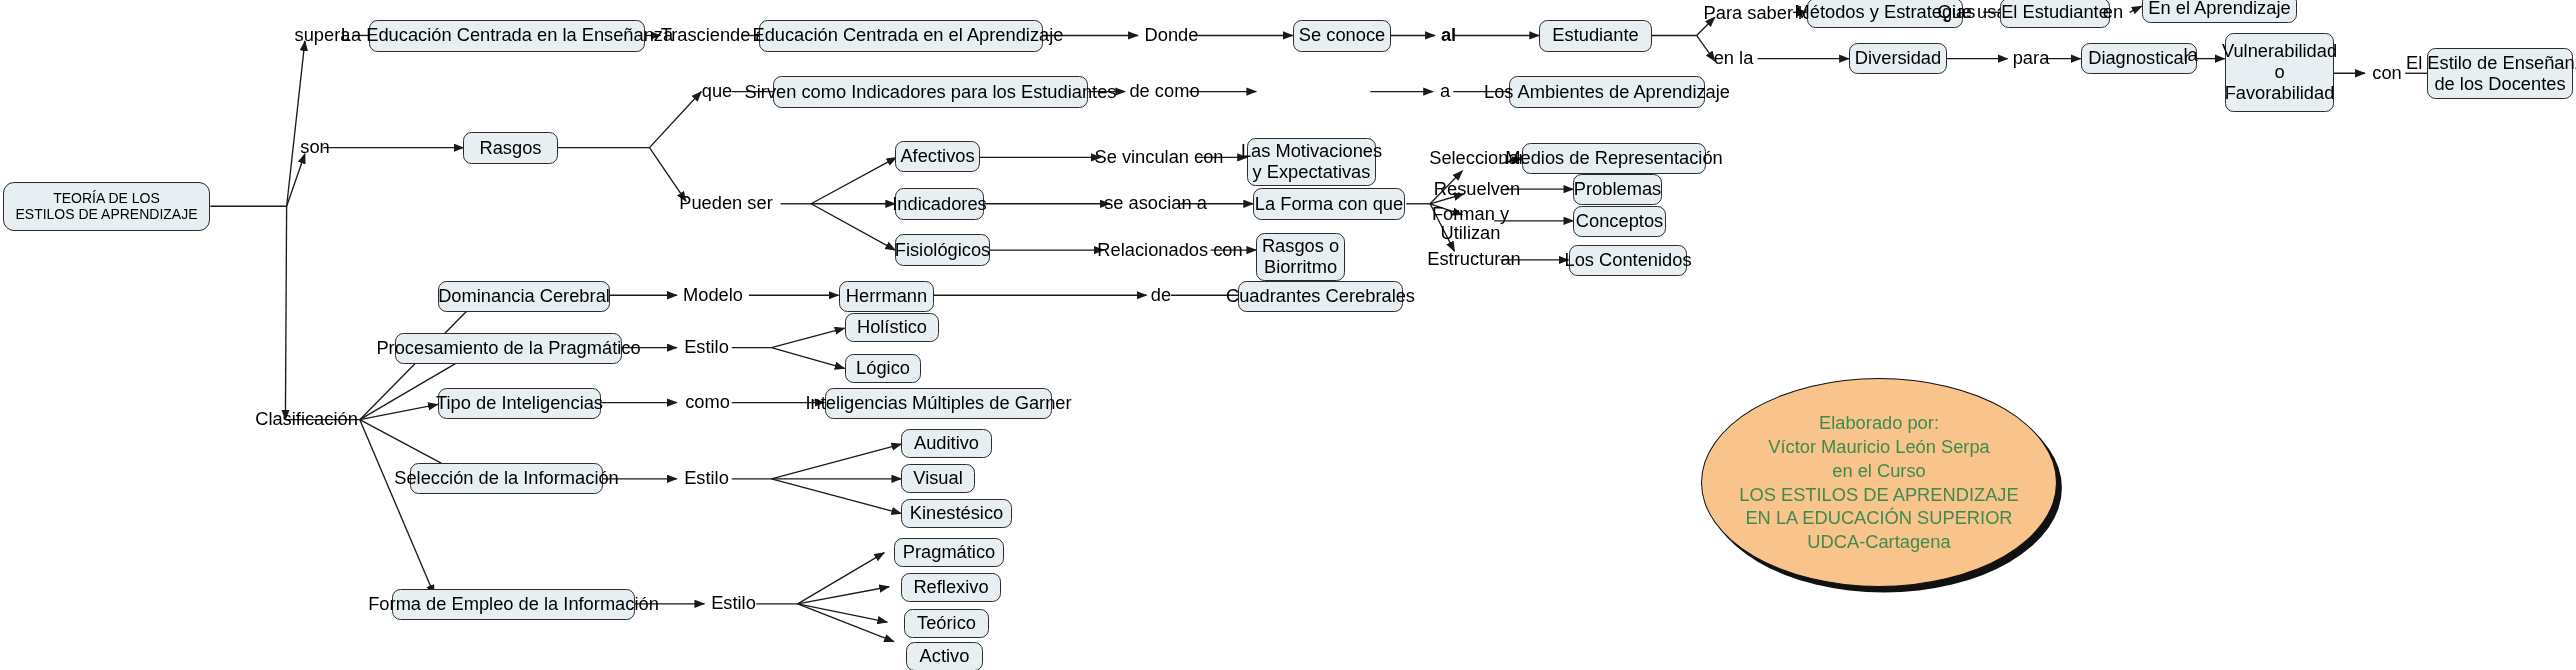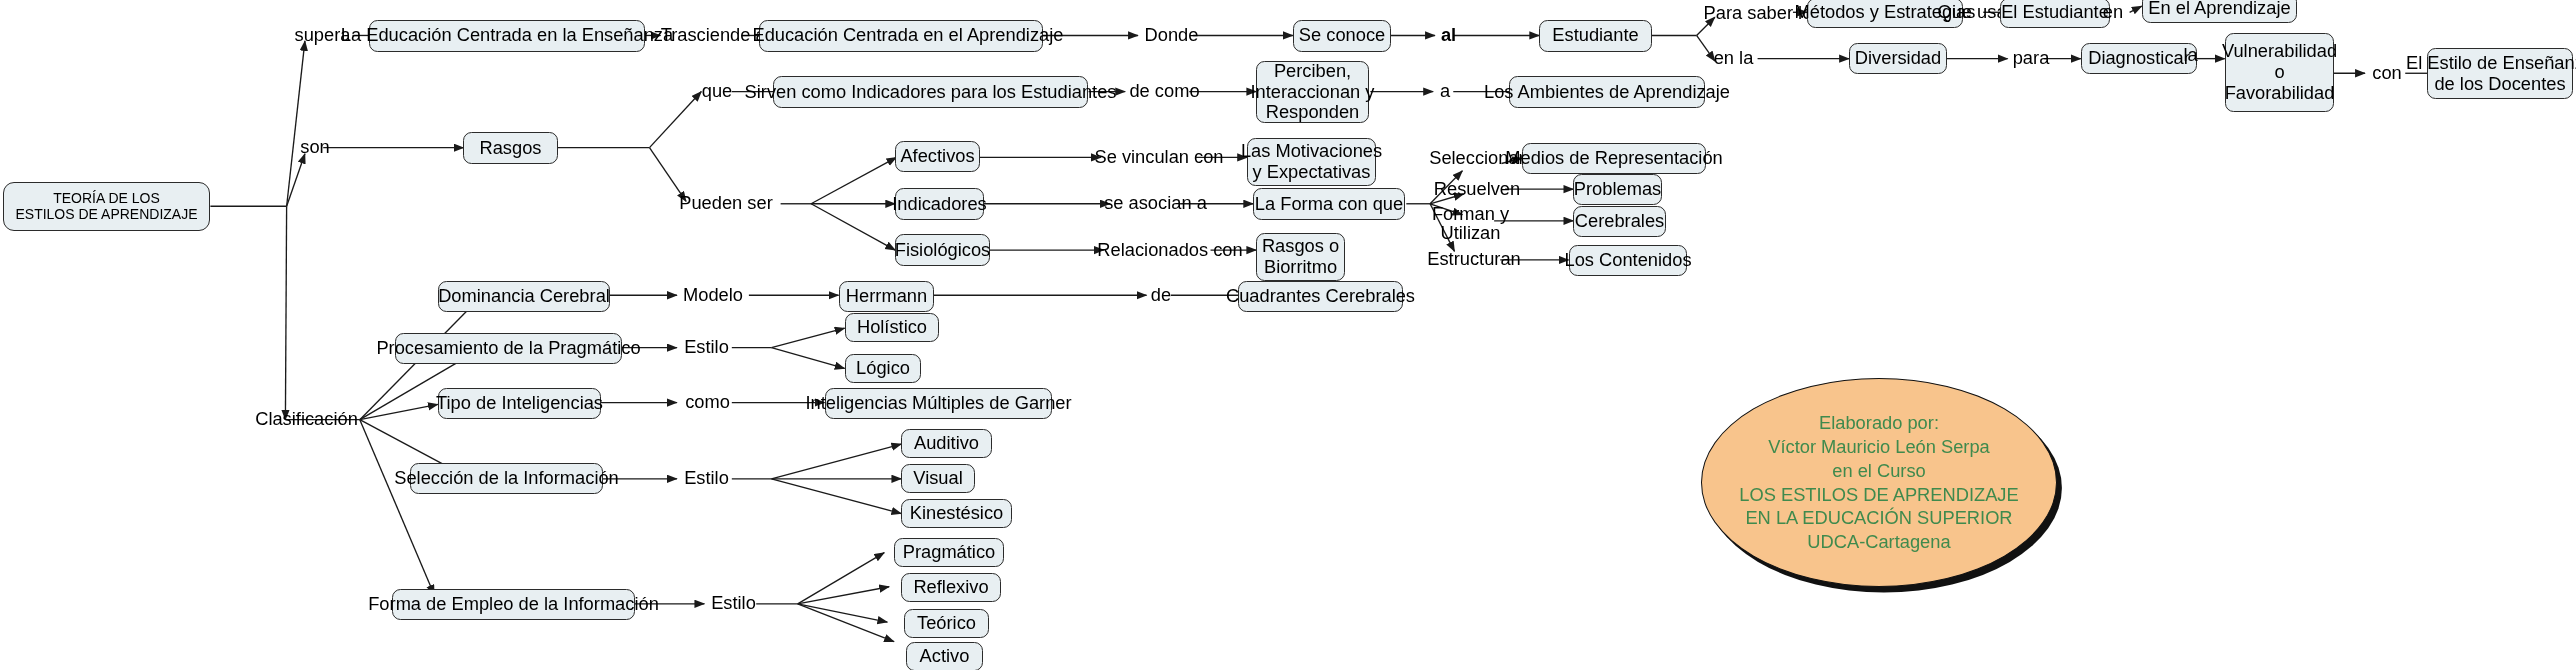--- a/index.html
+++ b/index.html
@@ -214,23 +214,20 @@
   <div class="linklabel" style="left:2365px; top:60px; width:44px; height:27px;">con</div>
   <div class="node" style="left:2427px; top:48px; width:146px; height:51px;">El Estilo de Enseñanza
 de los Docentes</div>
 
   <div class="linklabel" style="left:293px; top:134px; width:44px; height:27px;">son</div>
   <div class="node" style="left:463px; top:132px; width:95px; height:32px;">Rasgos</div>
 
   <div class="linklabel" style="left:697px; top:78px; width:40px; height:27px;">que</div>
   <div class="node" style="left:773px; top:76px; width:315px; height:32px;">Sirven como Indicadores para los Estudiantes</div>
   <div class="linklabel" style="left:1125px; top:78px; width:79px; height:27px;">de como</div>
-  <div class="node" style="left:1256px; top:61px; width:113px; height:62px;">Perciben,
-Interaccionan y
-Responden</div>
   <div class="linklabel" style="left:1433px; top:78px; width:24.4px; height:27px;">a</div>
   <div class="node" style="left:1509px; top:76px; width:196px; height:32px;">Los Ambientes de Aprendizaje</div>
 
   <div class="linklabel" style="left:671px; top:190px; width:110px; height:27px;">Pueden ser</div>
 
   <div class="node" style="left:895px; top:141px; width:85px; height:30.5px;">Afectivos</div>
   <div class="node" style="left:895px; top:188px; width:89px; height:32px;">Indicadores</div>
   <div class="node" style="left:895px; top:234px; width:95px; height:32px;">Fisiológicos</div>
 
   <div class="linklabel" style="left:1101px; top:144px; width:116px; height:27px;">Se vinculan con</div>
@@ -245,21 +242,21 @@
 Biorritmo</div>
 
   <div class="linklabel" style="left:1421px; top:145px; width:116px; height:27px;">Seleccionan</div>
   <div class="node" style="left:1522px; top:143px; width:184px; height:30.5px;">Medios de Representación</div>
 
   <div class="linklabel" style="left:1425px; top:176px; width:104px; height:27px;">Resuelven</div>
   <div class="node" style="left:1573px; top:174px; width:89px; height:30.5px;">Problemas</div>
 
   <div class="linklabel" style="left:1425px; top:201px; width:91px; height:44px; flex-direction:column; line-height:1.05;">Forman y
 Utilizan</div>
-  <div class="node" style="left:1573px; top:206px; width:93px; height:30.5px;">Cerebrales</div>
+  <div class="node" style="left:1573px; top:206px; width:93px; height:30.5px;">Conceptos</div>
 
   <div class="linklabel" style="left:1416px; top:246px; width:116px; height:27px;">Estructuran</div>
   <div class="node" style="left:1569px; top:245px; width:118px; height:30.5px;">Los Contenidos</div>
 
   <div class="linklabel" style="left:250px; top:406px; width:113px; height:27px;">Clasificación</div>
 
   <div class="node" style="left:438px; top:281px; width:172px; height:30.5px;">Dominancia Cerebral</div>
   <div class="node" style="left:395px; top:333px; width:227px; height:30.5px;">Procesamiento de la Pragmático</div>
   <div class="node" style="left:438px; top:388px; width:163px; height:30.5px;">Tipo de Inteligencias</div>
   <div class="node" style="left:410px; top:463px; width:193px; height:30.5px;">Selección de la Información</div>

